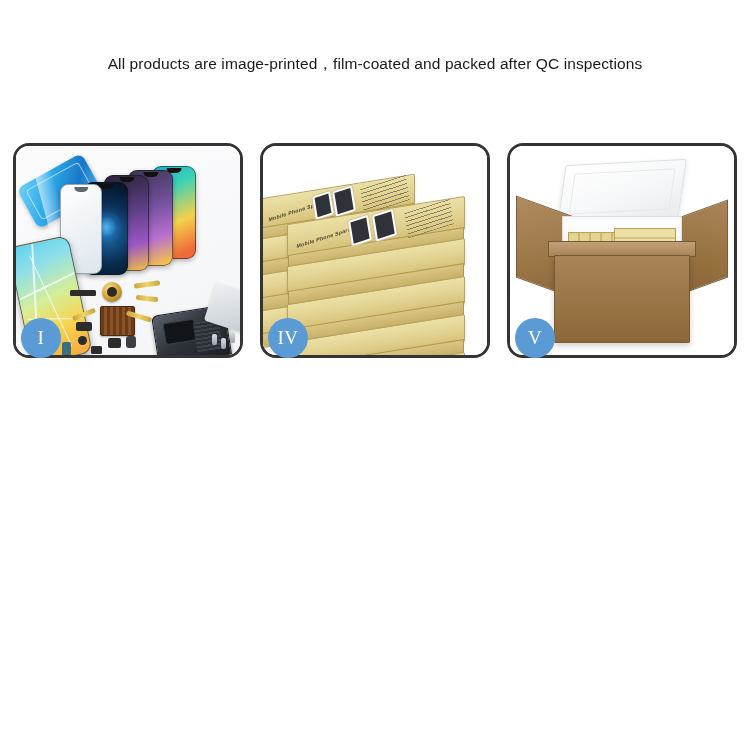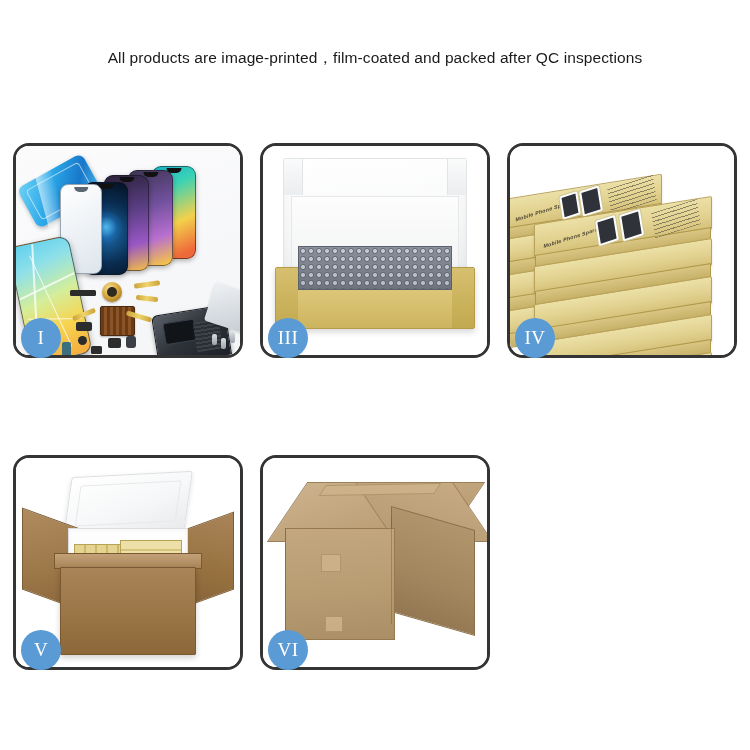--- a/index.html
+++ b/index.html
@@ -10,21 +10,21 @@
   }
   .page{position:absolute;inset:0;background:#fff;}
 
   
   .header{padding-top:34px;text-align:center;}
   .title{
     font-size:35px;font-weight:700;letter-spacing:1.2px;
     color:#111;line-height:1;white-space:nowrap;
   }
   .subtitle{
-    margin-top:14px;font-size:15.5px;color:#1a1a1a;
+    margin-top:20px;font-size:15.5px;color:#1a1a1a;
     letter-spacing:.1px;white-space:nowrap;
   }
 
   
   .grid{
     position:absolute;left:13px;top:143px;
     width:724px;
     display:grid;
     grid-template-columns:repeat(3,230px);
     grid-template-rows:215px 215px;
@@ -296,35 +296,20 @@
         <div class="backp"></div>
         <div class="tweez"></div>
         <i class="screw" style="left:196px;top:188px;"></i>
         <i class="screw" style="left:205px;top:192px;"></i>
         <i class="screw" style="left:214px;top:186px;"></i>
       </div>
       <div class="badge">I</div>
     </div>
 
 
-    <div class="panel">
-      <div class="clip">
-        <div class="p3">
-          <div class="lid"></div>
-          <div class="linerF"></div>
-          <div class="foamlayer"></div>
-          <div class="tray">
-            <i class="trayLipL"></i>
-            <i class="trayLipR"></i>
-            <div class="trayIn"></div>
-          </div>
-        </div>
-      </div>
-      <div class="badge">III</div>
-    </div>
 
     <div class="panel">
       <div class="clip">
         <div class="p4">
 
           <div class="kbox" style="left:2px;top:34px;width:152px;height:30px;transform:skewY(-9deg);">
             <i class="kside"></i>
             <i class="klabel" style="left:6px;top:13px;transform:rotate(-9deg);">Mobile Phone Spare Parts</i>
             <i class="kscreen" style="left:52px;top:4px;width:14px;height:20px;transform:rotate(-9deg);"></i>
             <i class="kscreen" style="left:72px;top:2px;width:16px;height:22px;transform:rotate(-9deg);"></i>
@@ -373,31 +358,15 @@
           <div class="foamBox"></div>
           <div class="boxesIn"></div>
           <div class="boxesIn2"></div>
           <div class="cartonRim"></div>
           <div class="cartonBody"></div>
         </div>
       </div>
       <div class="badge">V</div>
     </div>
 
-    <div class="panel">
-      <div class="clip">
-        <div class="p6">
-          <div class="cTop"></div>
-          <div class="cTopR"></div>
-          <div class="cSide"></div>
-          <div class="cFront"></div>
-          <i class="tape" style="left:60px;top:26px;width:112px;height:9px;transform:skewX(-34deg) rotate(-1deg);"></i>
-          <i class="tape" style="left:58px;top:96px;width:18px;height:16px;"></i>
-          <i class="tape" style="left:62px;top:158px;width:16px;height:14px;"></i>
-          <i class="seam" style="left:128px;top:58px;width:1.4px;height:108px;"></i>
-          <i class="seam" style="left:22px;top:70px;width:1.4px;height:110px;"></i>
-        </div>
-      </div>
-      <div class="badge">VI</div>
-    </div>
 
   </div>
 </div>
 
 </body></html>

